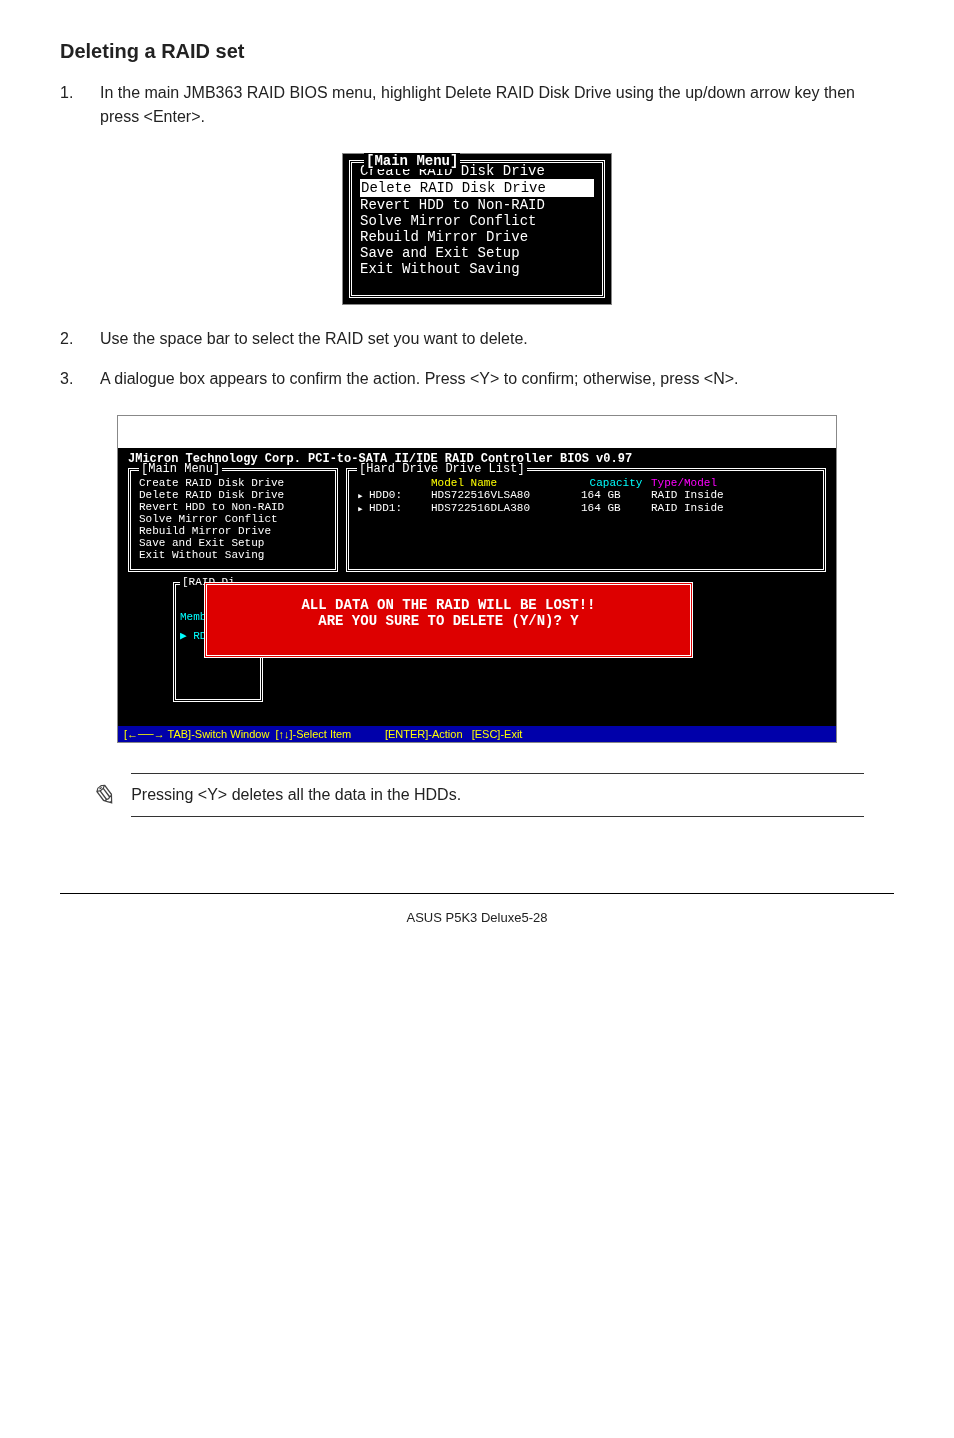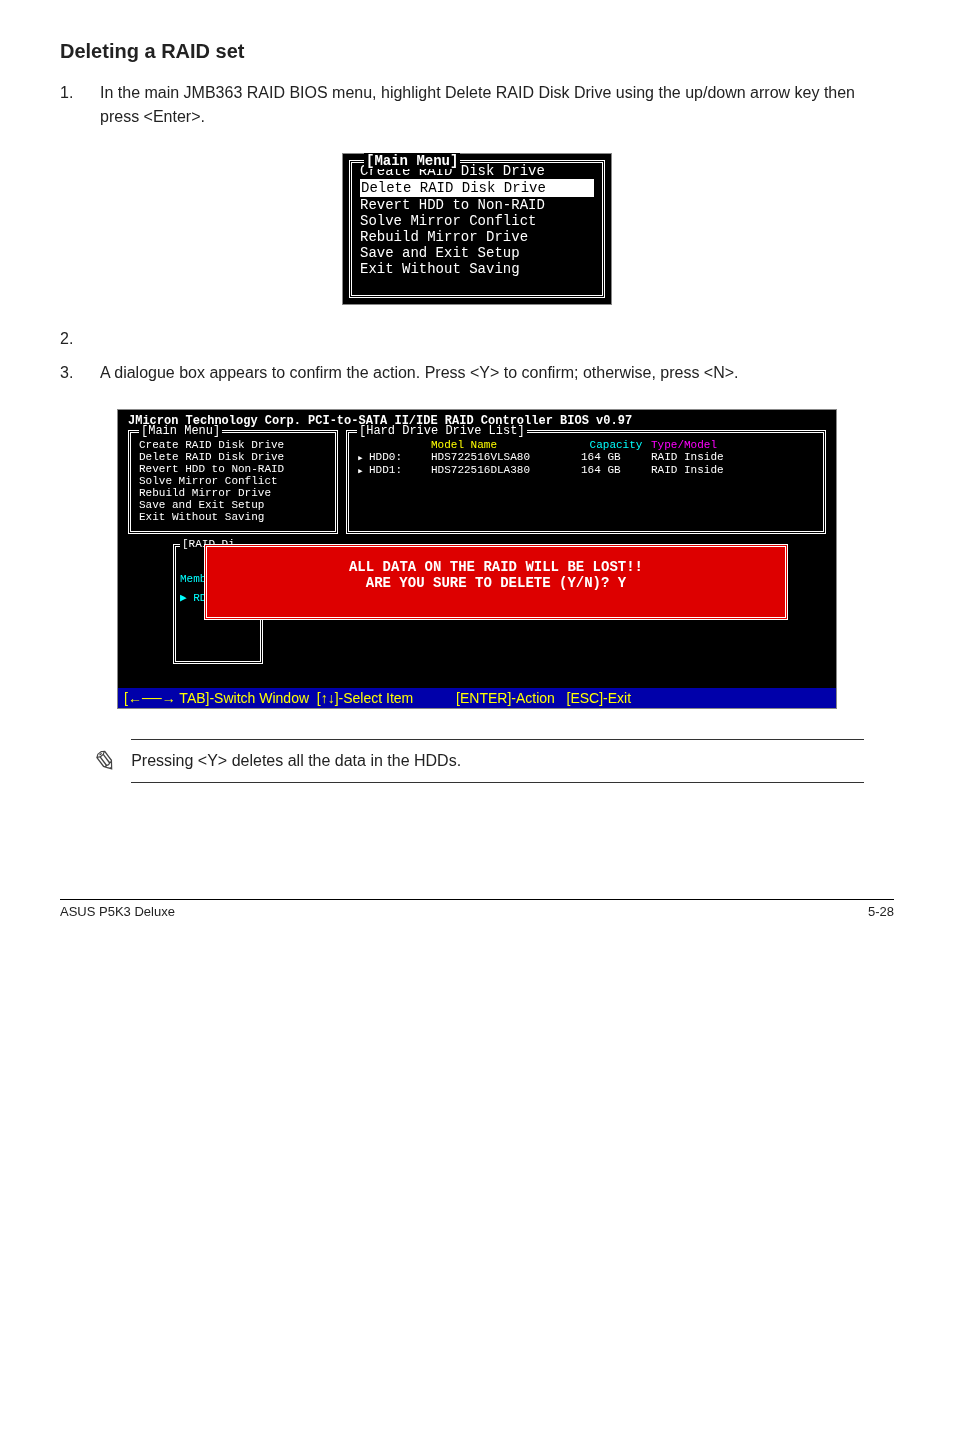--- a/index.html
+++ b/index.html
@@ -78,20 +78,21 @@
     border: 1px solid #888;
     width: 720px;
   }
   .bios-screen {
     background: #000;
     font-family: "Courier New", monospace;
     font-size: 12px;
     color: #fff;
     position: relative;
     padding: 4px 10px 4px 10px;
+    margin-top: 32px;
   }
   .bios-title { white-space: pre; font-weight: bold; }
   .row-top {
     display: flex;
     gap: 8px;
     margin-top: 2px;
   }
   .dbl-box {
     border: 3px double #fff;
     position: relative;
@@ -136,33 +137,33 @@
     top: -9px; left: 4px;
     background: #000;
     padding: 0 2px;
   }
   .raid-box .members { color: #0ff; margin-top: 20px; }
   .raid-box .rdd { color: #0ff; margin-top: 6px; }
   .overlay-red {
     position: absolute;
     left: 76px;
     top: 0px;
-    width: 584px;
+    width: 489px;
     background: #d00;
     border: 3px double #fff;
     color: #fff;
     font-weight: bold;
     text-align: center;
     padding: 12px 10px 26px 10px;
     font-size: 14px;
   }
   .bios-footer {
     background: #00a;
     color: #ff0;
-    font-size: 14px;
+    font-size: 11px;
     padding: 2px 6px;
     white-space: pre;
   }
 
   .note-block {
     margin: 24px 30px;
     display: flex;
     gap: 16px;
     align-items: center;
   }
@@ -175,25 +176,25 @@
   .note-text {
     flex: 1;
     border-top: 1px solid #333;
     border-bottom: 1px solid #333;
     padding: 10px 0;
     line-height: 1.4;
   }
 
   .page-footer {
     display: flex;
-    justify-content: space-between;
+    justify-content: center;
     font-size: 13px;
-    margin-top: 116px;
+    margin-top: 76px;
     border-top: 1px solid #000;
-    padding-top: 4px;
+    padding-top: 16px;
   }
 </style>
 </head>
 <body>
 
 <h2 class="section-title">Deleting a RAID set</h2>
 
 <ol class="step-list">
   <li>
     <div class="step-num">1.</div>
@@ -215,20 +216,21 @@
       <div class="menu-line">Save and Exit Setup</div>
       <div class="menu-line">Exit Without Saving</div>
     </div>
   </div>
 </div>
 
 <ol class="step-list">
   <li>
     <div class="step-num">2.</div>
     <div class="step-body">
+      <p>Use the space bar to select the RAID set you want to delete.</p>
     </div>
   </li>
   <li>
     <div class="step-num">3.</div>
     <div class="step-body">
       <p>A dialogue box appears to confirm the action. Press &lt;Y&gt; to confirm; otherwise, press &lt;N&gt;.</p>
     </div>
   </li>
 </ol>
 

